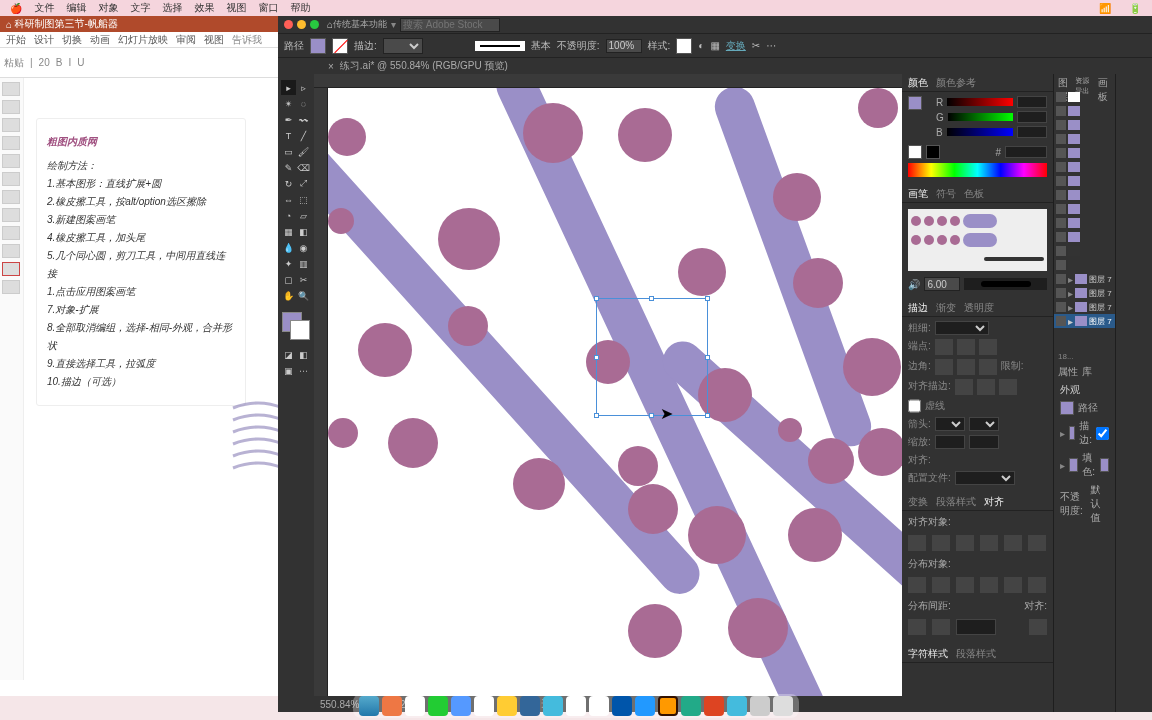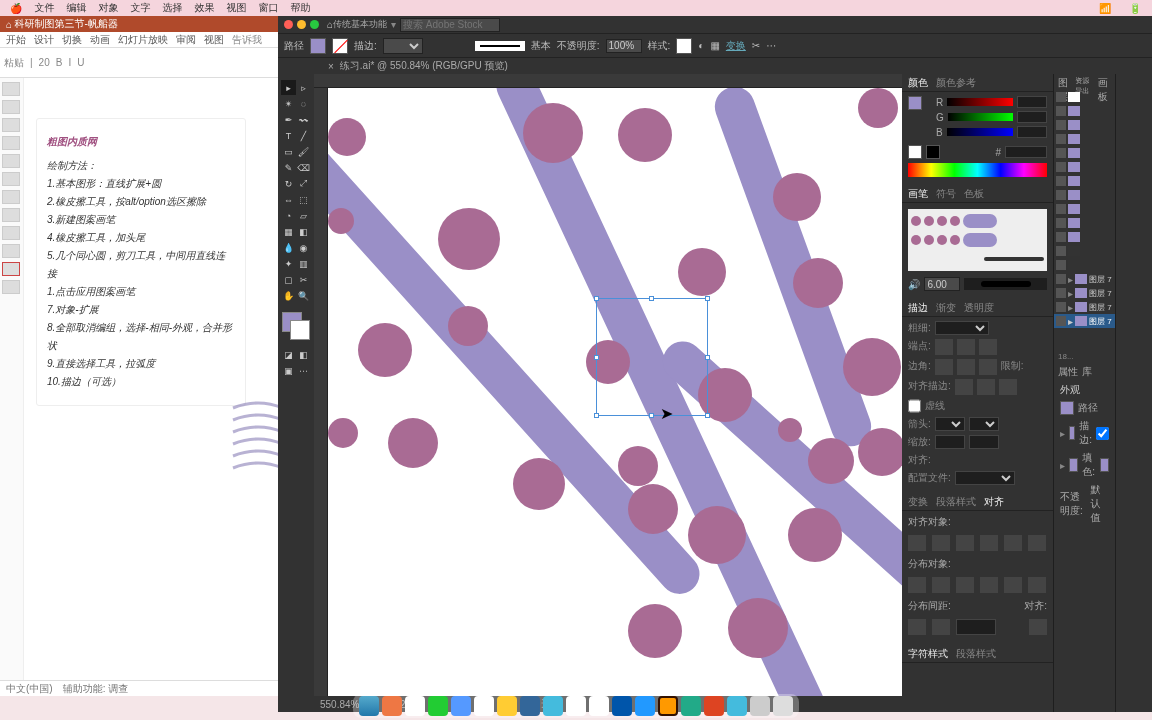--- a/index.html
+++ b/index.html
@@ -171,24 +171,20 @@
           <path d="M5 10 Q30 0 55 10"></path>
             <path d="M5 22 Q30 12 55 22"></path>
           <path d="M5 34 Q30 24 55 34"></path>
             <path d="M5 46 Q30 36 55 46"></path>
           <path d="M5 58 Q30 48 55 58"></path>
             <path d="M5 70 Q30 60 55 70"></path>
         </g>
       </svg>
     </div>
   </div>
-  <div class="ppt-status">
-    <span>中文(中国)</span>
-    <span>辅助功能: 调查</span>
-  </div>
 </div>
 
 <div class="ai-win">
   <div class="ai-titlebar">
     <div class="traffic">
       <span class="tr-r"></span>
       <span class="tr-y"></span>
       <span class="tr-g"></span>
     </div>
     <span style="color:#ccc">⌂</span>

